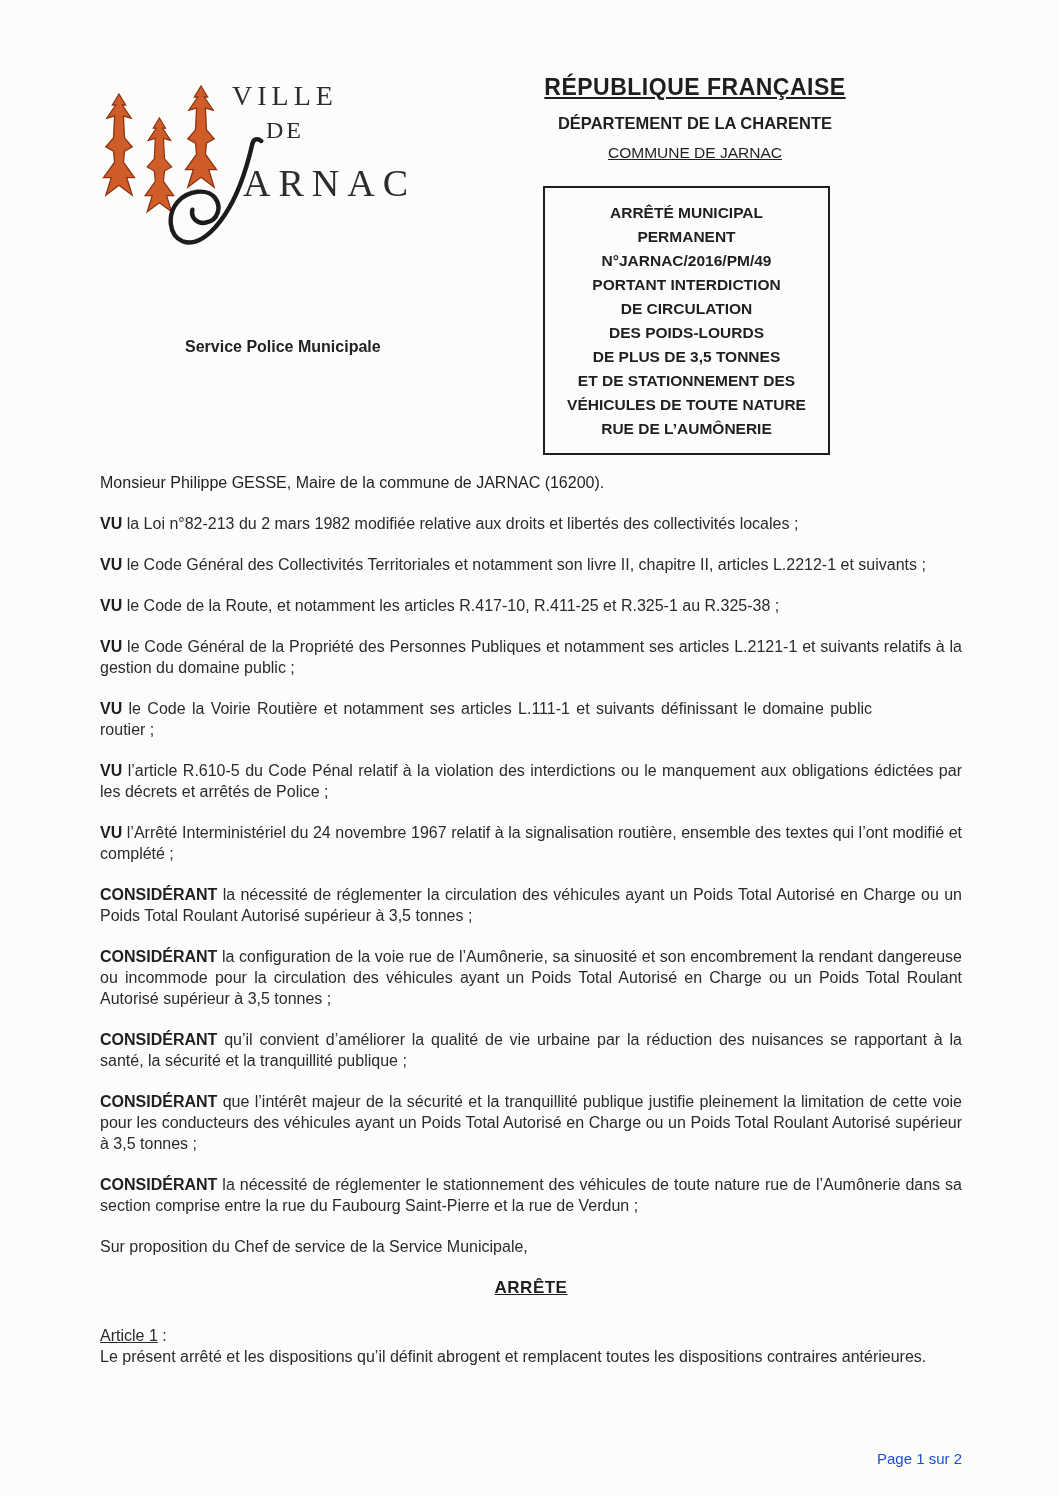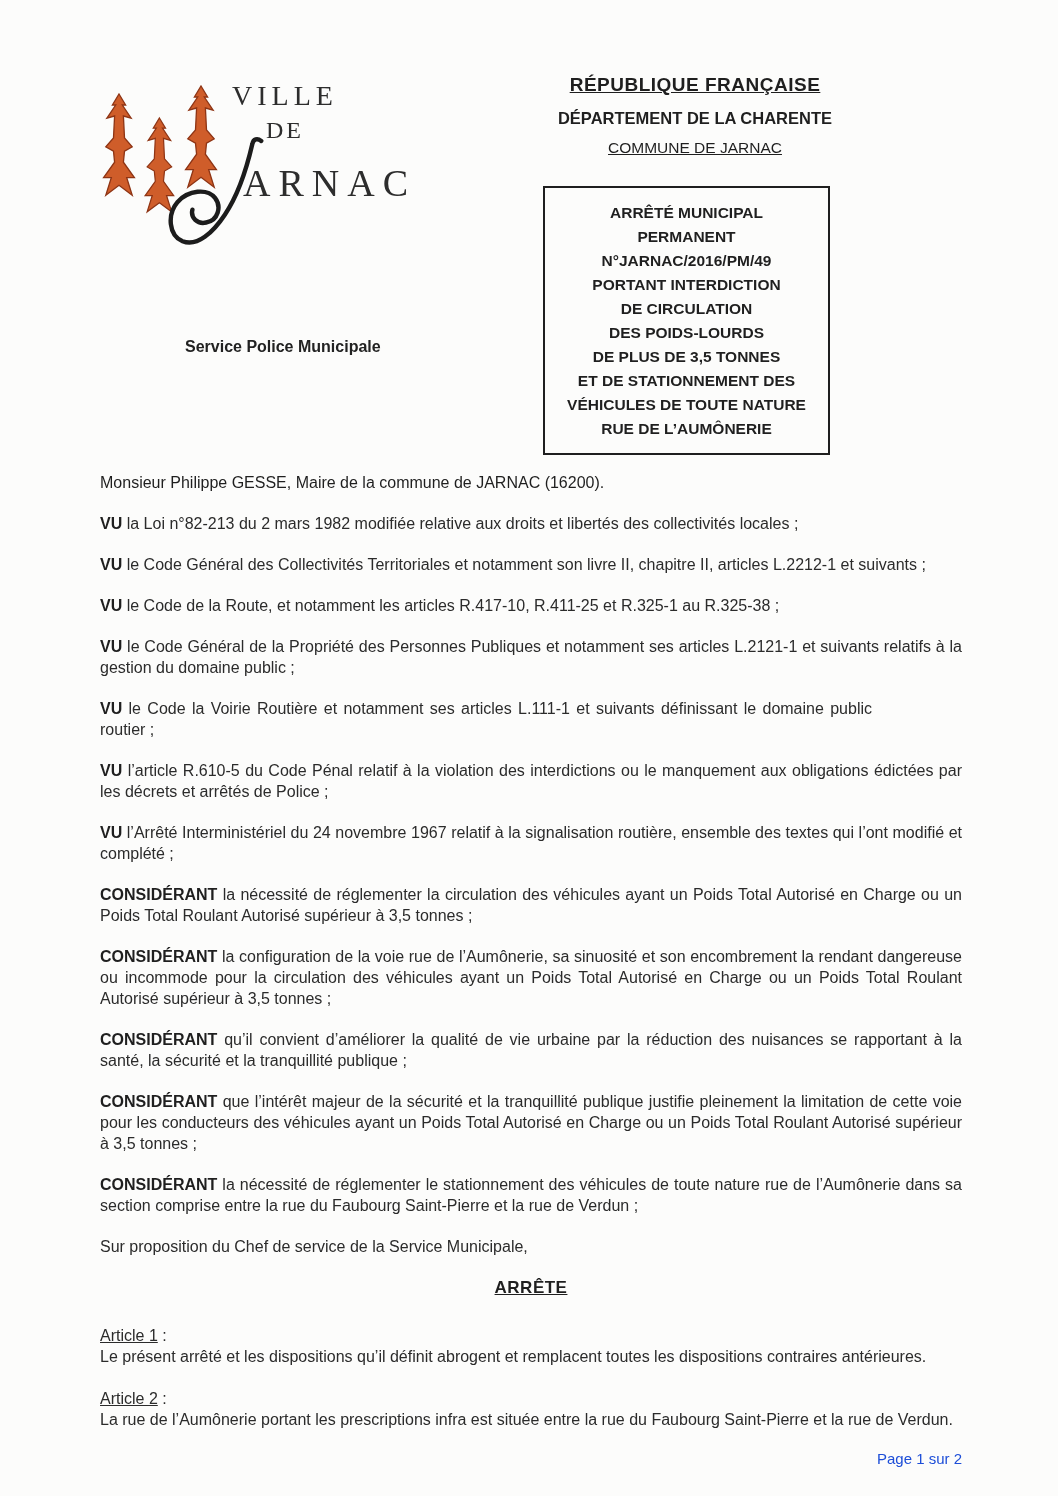--- a/index.html
+++ b/index.html
@@ -24,21 +24,21 @@
     text-align:center;font-family:"Liberation Serif",serif;
     font-size:24px;letter-spacing:3px;color:#2d2d2d;
   }
   .logo-arnac{
     position:absolute;left:243px;top:161px;
     font-family:"Liberation Serif",serif;
     font-size:38px;letter-spacing:8px;color:#2d2d2d;
   }
   
   .gov{position:absolute;left:525px;top:74px;width:340px;text-align:center;color:#1f1f1f;}
-  .gov-republic{font-size:19px;font-weight:bold;text-decoration:underline;letter-spacing:.5px;margin-bottom:13px;text-align:center;}
+  .gov-republic{font-size:23px;font-weight:bold;text-decoration:underline;letter-spacing:.5px;margin-bottom:13px;text-align:center;}
   .gov-department{font-size:16.5px;font-weight:bold;margin-bottom:11px;}
   .gov-commune{font-size:15.5px;text-decoration:underline;}
   
   .title-box{
     position:absolute;left:543px;top:186px;width:287px;height:269px;
     box-sizing:border-box;border:2px solid #1f1f1f;
     display:flex;flex-direction:column;justify-content:center;
     text-align:center;font-weight:bold;font-size:15.5px;line-height:24px;color:#1f1f1f;
   }
   .service-label{position:absolute;left:185px;top:338px;font-weight:bold;font-size:16px;color:#222;}
@@ -123,22 +123,18 @@
 
     <p>Sur proposition du Chef de service de la Service Municipale,</p>
 
     <div class="arrete-heading">ARRÊTE</div>
 
     <div class="article">
       <span class="article-label">Article 1</span><span> :</span>
       <span class="article-body">Le présent arrêté et les dispositions qu’il définit abrogent et remplacent toutes les dispositions contraires antérieures.</span>
     </div>
 
-    <div class="article">
-      <span class="article-label">Article 2</span><span> :</span>
-      <span class="article-body">La rue de l’Aumônerie portant les prescriptions infra est située entre la rue du Faubourg Saint-Pierre et la rue de Verdun.</span>
-    </div>
 
   </div>
 
   <div class="page-footer">Page 1 sur 2</div>
 
 </div>
 
 </body></html>

